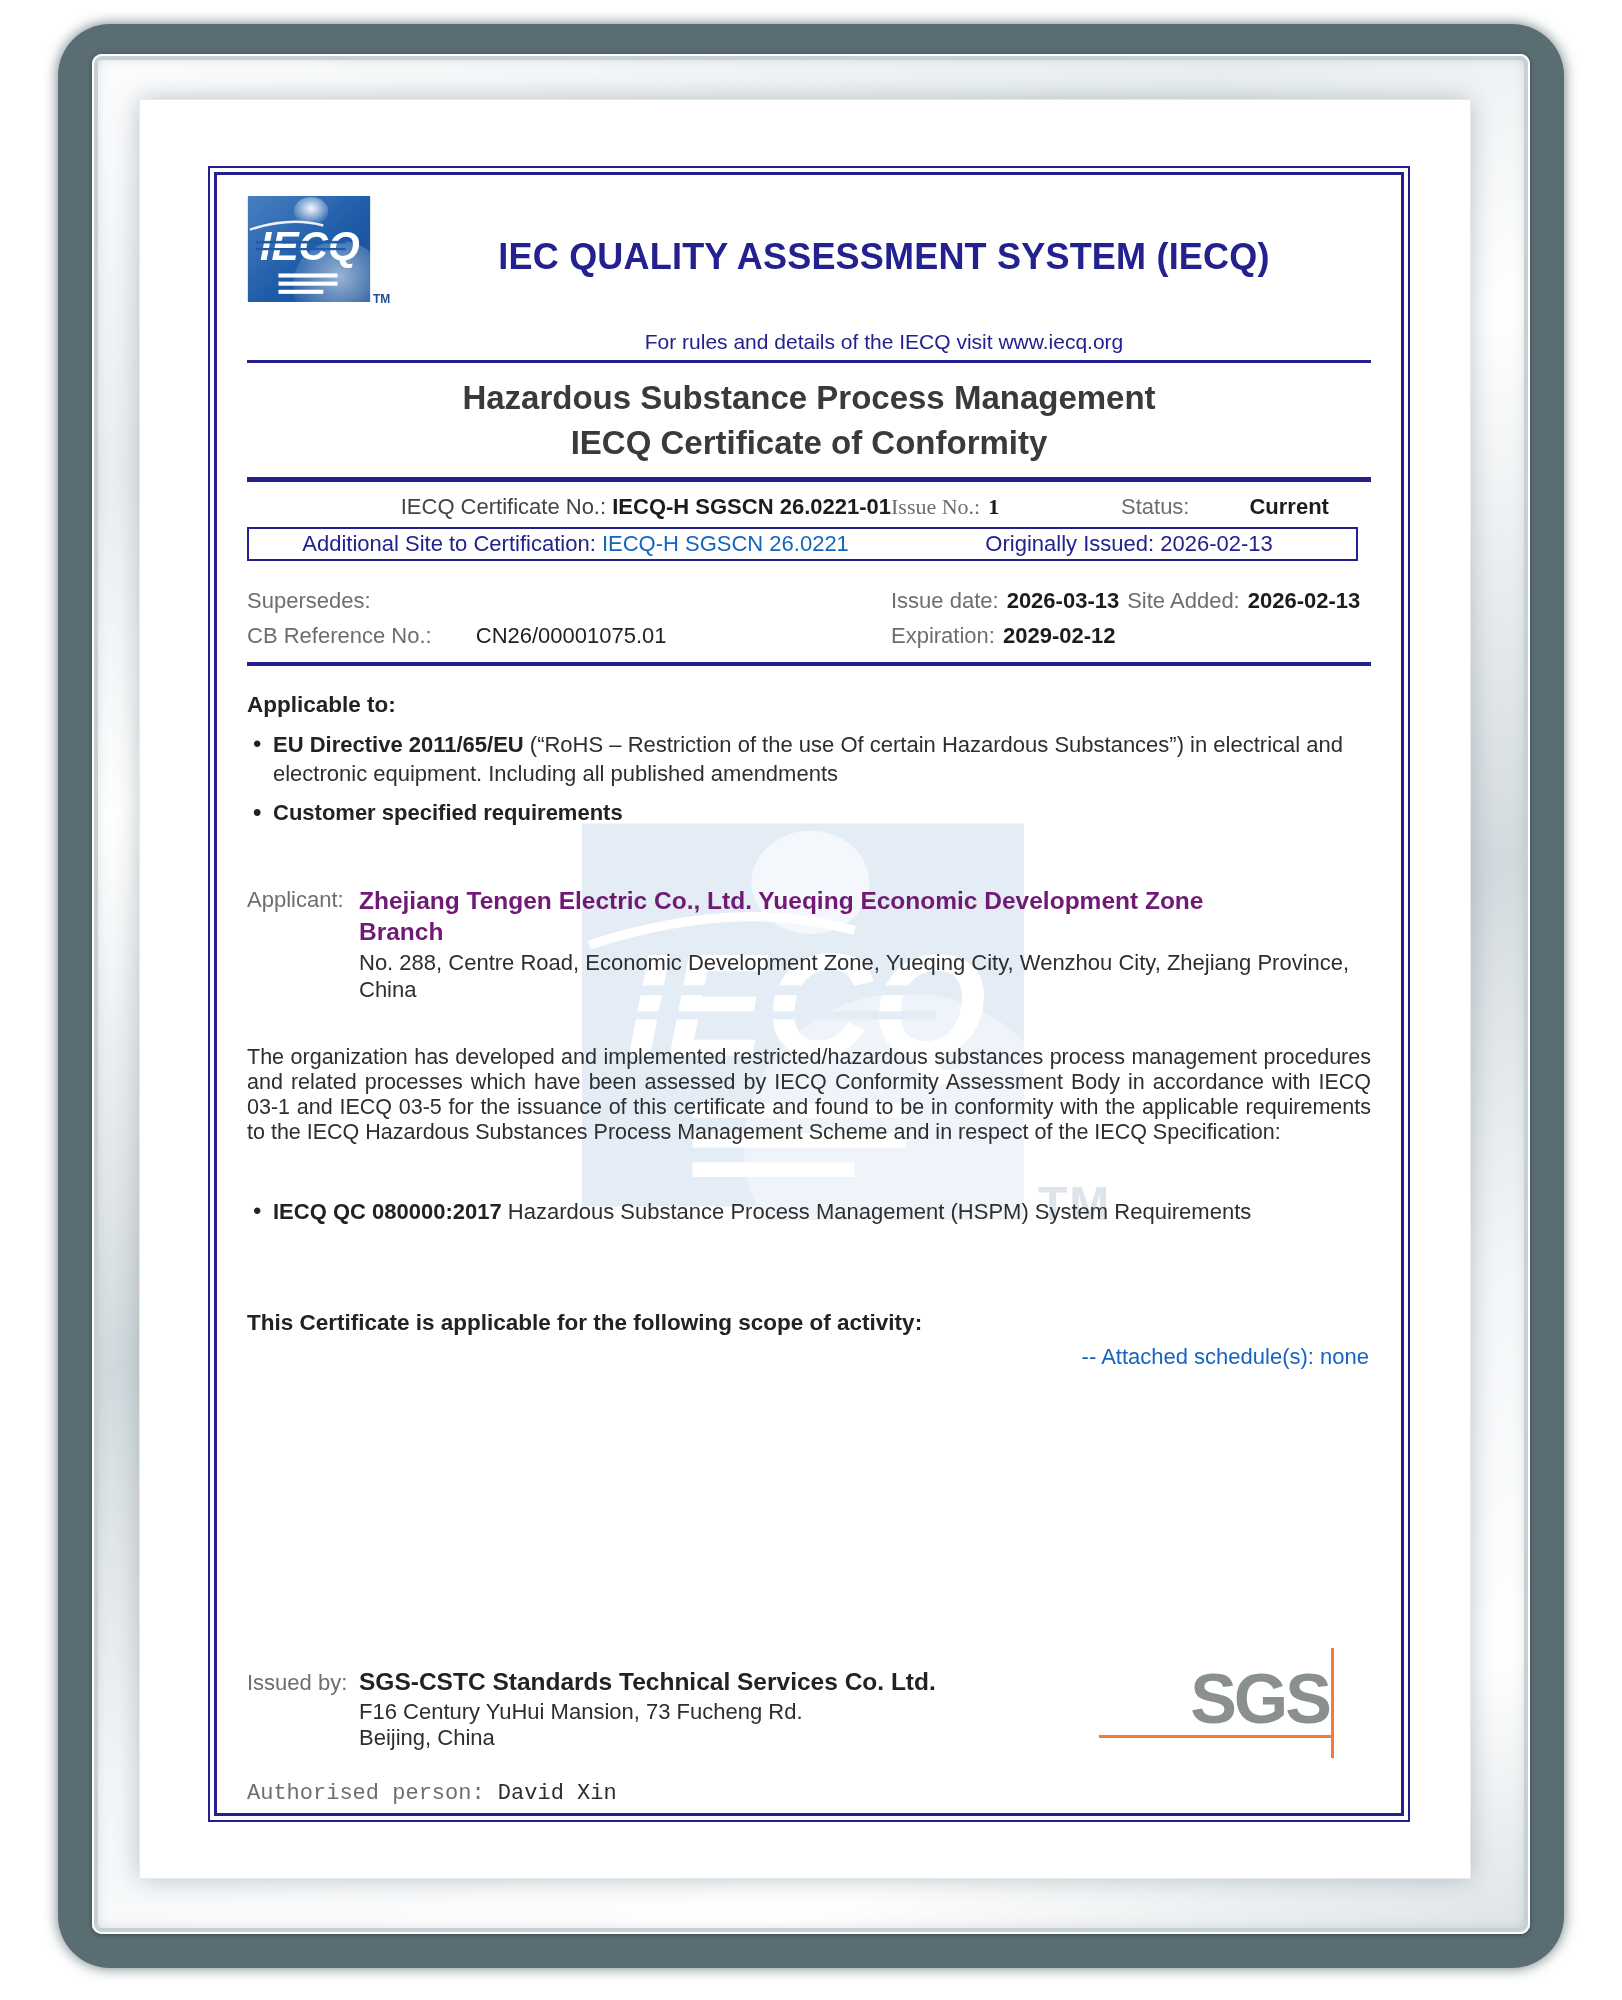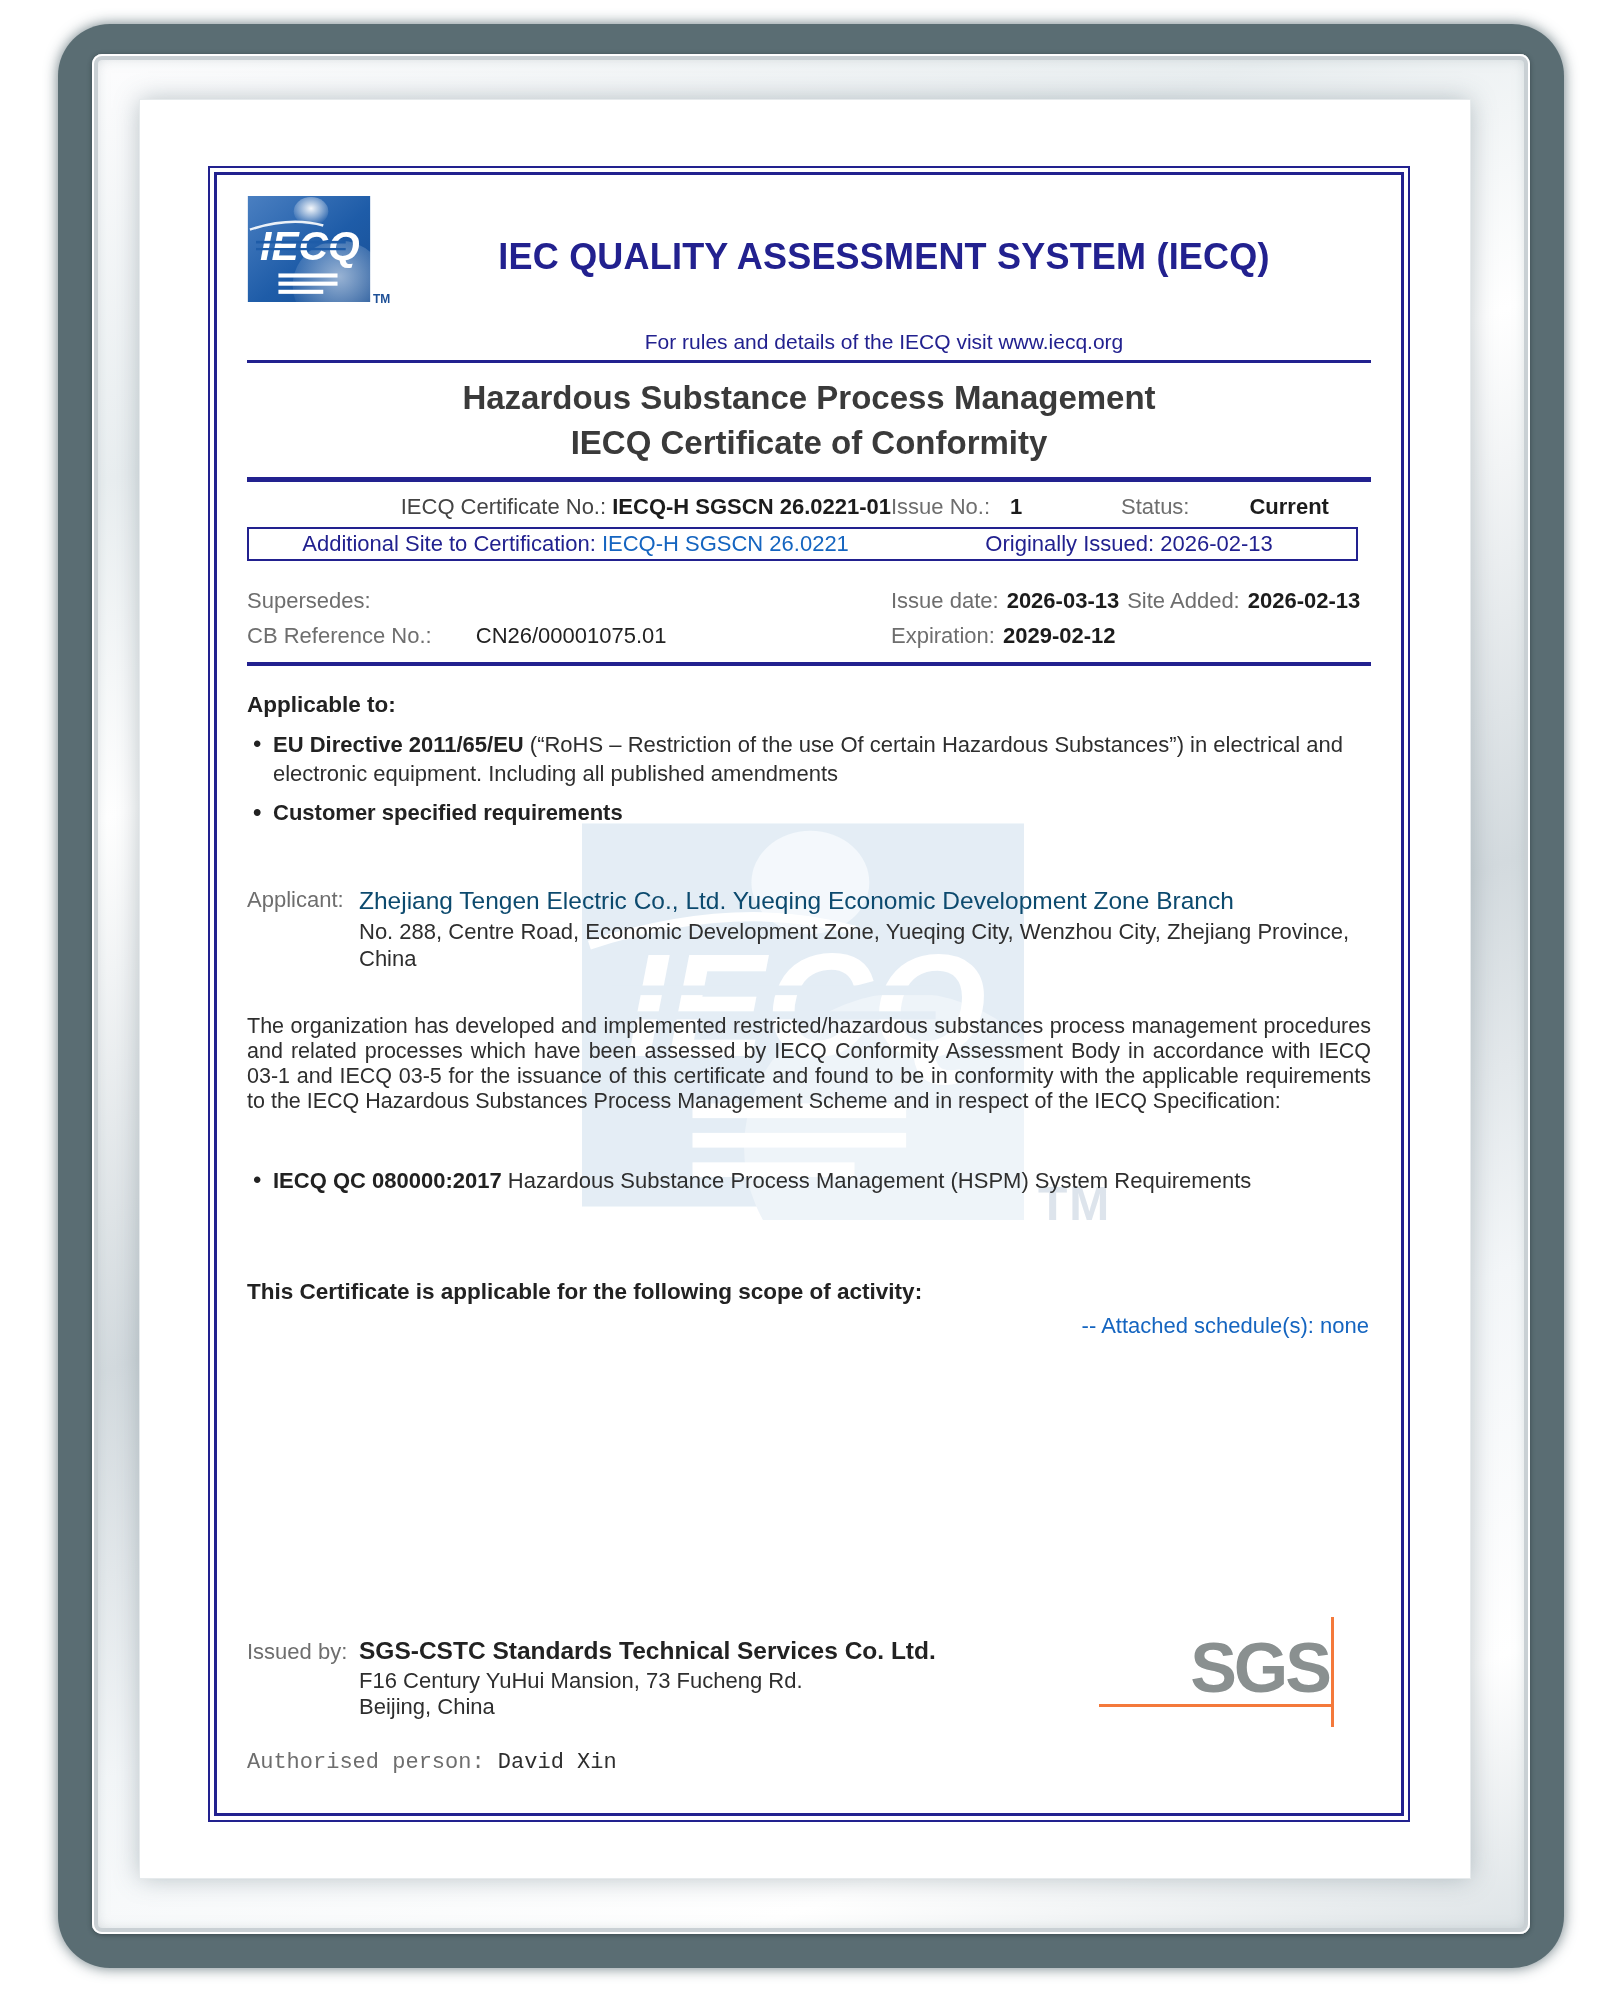--- a/index.html
+++ b/index.html
@@ -35,21 +35,21 @@
   .cert-title{margin-top:12px;text-align:center;font-size:33px;font-weight:bold;color:#3a3a3a;line-height:45px;}
 
   
   .info{font-size:22px;line-height:30px;}
   .row{display:flex;align-items:baseline;}
   .row1{margin-top:10px;text-align:right;}
   .c-left{width:644px;}
   .lab{color:#6e6e6e;}
   .lab-dark{color:#444444;}
   .val-b{font-weight:bold;color:#1c1c1c;}
-  .c-issue{width:230px;display:flex;gap:20px;}
+  .c-issue{width:230px;display:flex;gap:8px;font-family:Liberation Serif, serif;}
   .c-status{flex:1;display:flex;gap:60px;}
   .addl-box{margin-top:5px;border:2px solid #22218f;height:34px;display:flex;align-items:center;font-size:22px;width:1111px;box-sizing:border-box;}
   .addl-left{flex:1.18;text-align:center;color:#22218f;}
   .addl-right{flex:0.82;text-align:center;color:#22218f;}
   .blue-val{color:#1565c0;}
   .row-sup{margin-top:25px;}
   .row-cb{margin-top:5px;}
   .cb-val{margin-left:38px;color:#222222;}
   .r-pair{display:flex;flex-wrap:wrap;gap:0 8px;}
   .hr-info{margin-top:11px;}
@@ -57,21 +57,21 @@
   
   .sec-head{margin-top:26px;font-size:22.5px;font-weight:bold;color:#222222;}
   .bullets{margin:12px 0 0 0;padding:0;list-style:none;font-size:22px;line-height:29px;}
   .bullets li{position:relative;padding-left:26px;margin-top:10px;}
   .bullets li::before{content:"•";position:absolute;left:6px;top:-1px;font-size:24px;color:#222222;}
   .b-bold{font-weight:bold;color:#222222;}
 
   
   .applicant{display:flex;margin-top:58px;font-size:22px;}
   .app-label{width:112px;flex:0 0 112px;color:#6e6e6e;padding-top:2px;}
-  .app-name{font-size:24.5px;font-weight:normal;color:#0c4a6e;max-width:900px;line-height:31px;}
+  .app-name{font-size:24.5px;font-weight:bold;color:#701a75;max-width:900px;line-height:31px;}
   .app-addr{margin-top:2px;font-size:22px;color:#2e2e2e;max-width:1010px;line-height:27px;}
 
   .para{margin-top:42px;font-size:21.5px;line-height:25px;text-align:justify;color:#2e2e2e;}
   .spec{margin-top:52px;}
 
   .scope-head{margin-top:84px;}
   .scope-act{margin-top:14px;font-size:22px;}
   .sched{margin-top:8px;text-align:right;color:#1565c0;font-size:22px;padding-right:2px;}
 
   

